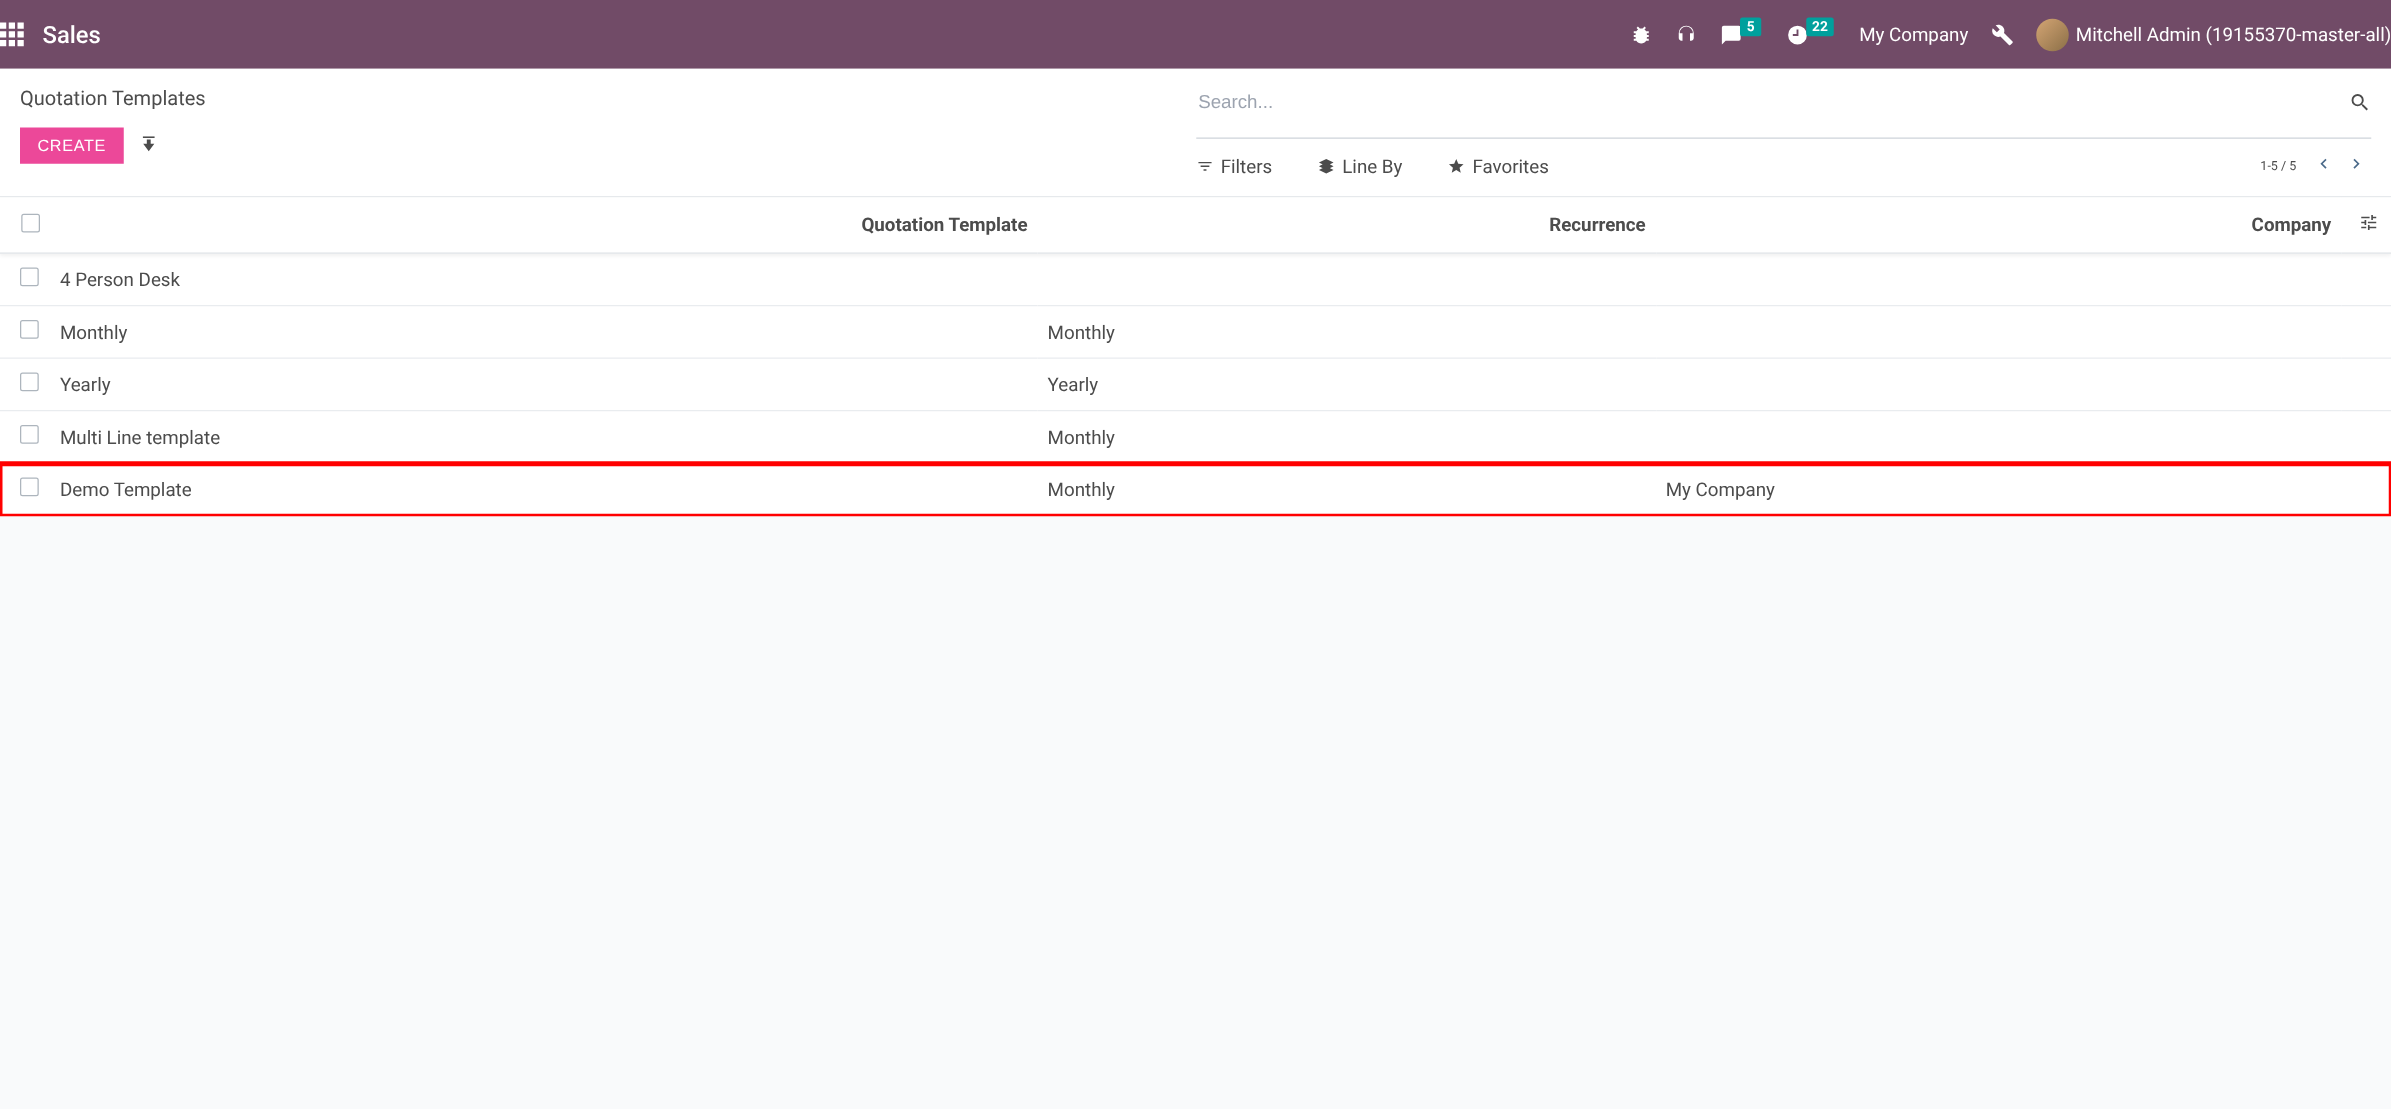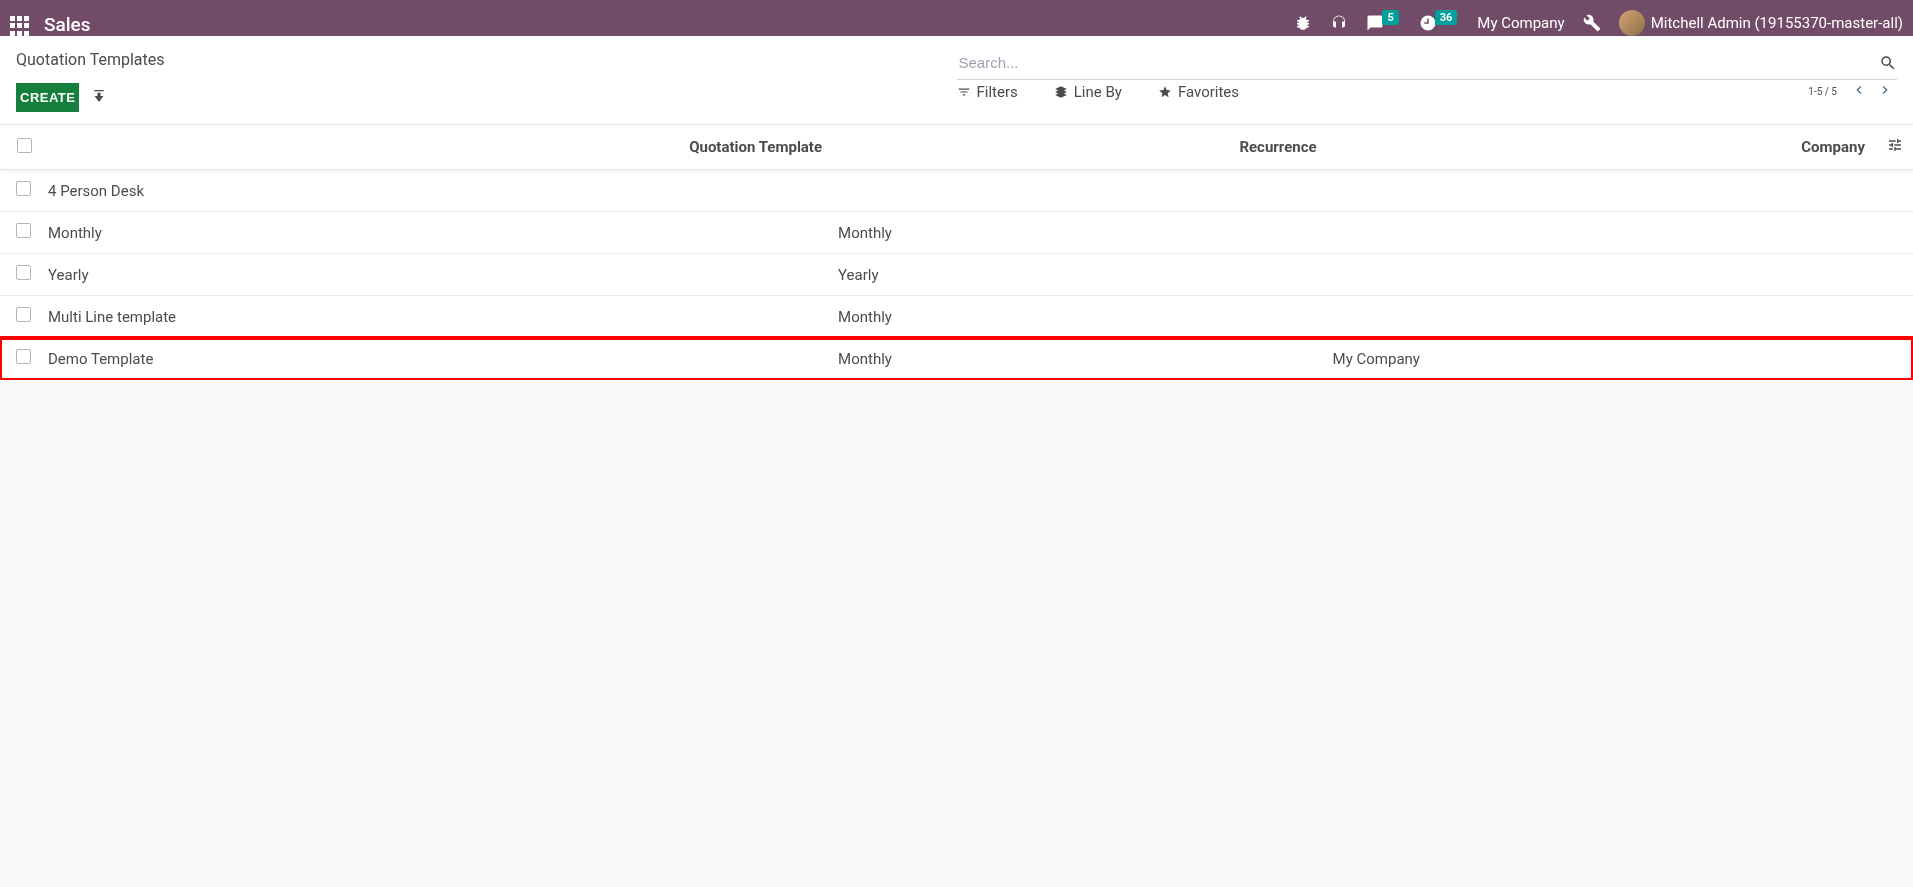--- a/index.html
+++ b/index.html
@@ -1,43 +1,43 @@
 <!DOCTYPE html>
 <html><head>
 <meta charset="utf-8">
 <style>
   * { box-sizing: border-box; margin: 0; padding: 0; }
   body { font-family: -apple-system, BlinkMacSystemFont, "Segoe UI", Roboto, "Helvetica Neue", Arial, sans-serif; font-size: 14px; color: #374151; background: #f9fafb; }
   
   
-  .navbar { background: #714b67; color: #fff; display: flex; align-items: flex-end; height: 36px; padding: 0 10px; }
+  .navbar { background: #714b67; color: #fff; display: flex; align-items: center; height: 55px; padding: 0 0; }
   .navbar .apps-icon { width: 20px; height: 20px; display: flex; flex-wrap: wrap; gap: 2px; margin-right: 14px; cursor: pointer; }
   .navbar .apps-icon span { width: 5px; height: 5px; background: #fff; }
   .navbar .brand { font-size: 19px; font-weight: 500; margin-right: 28px; cursor: pointer; }
   .navbar .menu { display: flex; gap: 28px; }
   .navbar .menu-item { color: #fff; cursor: pointer; font-size: 15px; }
   .navbar .spacer { flex: 1; }
   .navbar .right { display: flex; align-items: center; gap: 18px; }
   .navbar .icon-btn { cursor: pointer; display: flex; align-items: center; position: relative; }
   .navbar .badge { background: #00a09d; color: #fff; font-size: 11px; font-weight: 700; padding: 1px 5px; border-radius: 2px; position: relative; top: -6px; left: -2px; }
   .navbar .company { font-size: 15px; cursor: pointer; }
   .navbar .user { display: flex; align-items: center; gap: 6px; cursor: pointer; font-size: 15px; }
   .navbar .avatar { width: 26px; height: 26px; border-radius: 50%; background: linear-gradient(135deg,#d4a574,#8b6f47); display:inline-block; }
   .navbar svg { fill: #fff; }
   
   
   .control-panel { background: #fff; padding: 14px 16px 12px 16px; display: flex; border-bottom: 1px solid #dee2e6; }
   .cp-left { flex: 0 0 50%; }
   .cp-right { flex: 0 0 50%; display: flex; flex-direction: column; }
   .breadcrumb-title { font-size: 16px; color: #4c4c4c; margin-bottom: 14px; }
   .cp-actions { display: flex; align-items: center; gap: 12px; }
-  .btn-create { background: #15803d; color: #fff; border: none; padding: 7px 4px; font-weight: 700; font-size: 13px; cursor: pointer; letter-spacing: 0.5px; }
+  .btn-create { background: #ec4899; color: #fff; border: none; padding: 7px 14px; font-weight: 400; font-size: 13px; cursor: pointer; letter-spacing: 0.5px; }
   .btn-download { cursor: pointer; color: #4c4c4c; }
   
-  .search-bar { position: relative; border-bottom: 1px solid #ced4da; display: flex; align-items: center; padding-bottom: 4px; }
+  .search-bar { position: relative; border-bottom: 1px solid #ced4da; display: flex; align-items: center; padding-bottom: 16px; margin-bottom: 10px; }
   .search-input { flex: 1; border: none; outline: none; font-size: 15px; padding: 4px 2px; background: transparent; }
   .search-input::placeholder { color: #9ca3af; }
   .search-icon { cursor: pointer; color: #4c4c4c; }
   
   .cp-right-bottom { display: flex; align-items: center; justify-content: space-between; }
   .filter-group { display: flex; gap: 36px; align-items: center; }
   .filter-btn { display: flex; align-items: center; gap: 6px; cursor: pointer; color: #4c4c4c; font-size: 15px; }
   .pager-group { display: flex; align-items: center; gap: 10px; }
   .pager-text { color: #4c4c4c; font-size: 10px; }
   .pager-nav { display: flex; gap: 2px; }
@@ -94,21 +94,21 @@
     <div class="icon-btn">
       <svg width="18" height="18" viewBox="0 0 24 24">
           <path d="M20 2H4a2 2 0 0 0-2 2v18l4-4h14a2 2 0 0 0 2-2V4a2 2 0 0 0-2-2z"></path>
         </svg>
       <span class="badge">5</span>
     </div>
     <div class="icon-btn">
       <svg width="18" height="18" viewBox="0 0 24 24">
           <path d="M12 2a10 10 0 1 0 10 10A10 10 0 0 0 12 2zm1 11H7v-2h4V6h2z"></path>
         </svg>
-      <span class="badge">36</span>
+      <span class="badge">22</span>
     </div>
     <div class="company">My Company</div>
     <div class="icon-btn">
       <svg width="18" height="18" viewBox="0 0 24 24">
           <path d="M22.7 19l-9.1-9.1c.9-2.3.4-5-1.5-6.9-2-2-5-2.4-7.4-1.3L9 6 6 9 1.6 4.7C.4 7.1.9 10.1 2.9 12.1c1.9 1.9 4.6 2.4 6.9 1.5l9.1 9.1c.4.4 1 .4 1.4 0l2.3-2.3c.5-.4.5-1.1.1-1.4z"></path>
         </svg>
     </div>
     <div class="user">
       <span class="avatar"></span>
       <span>Mitchell Admin (19155370-master-all)</span>

